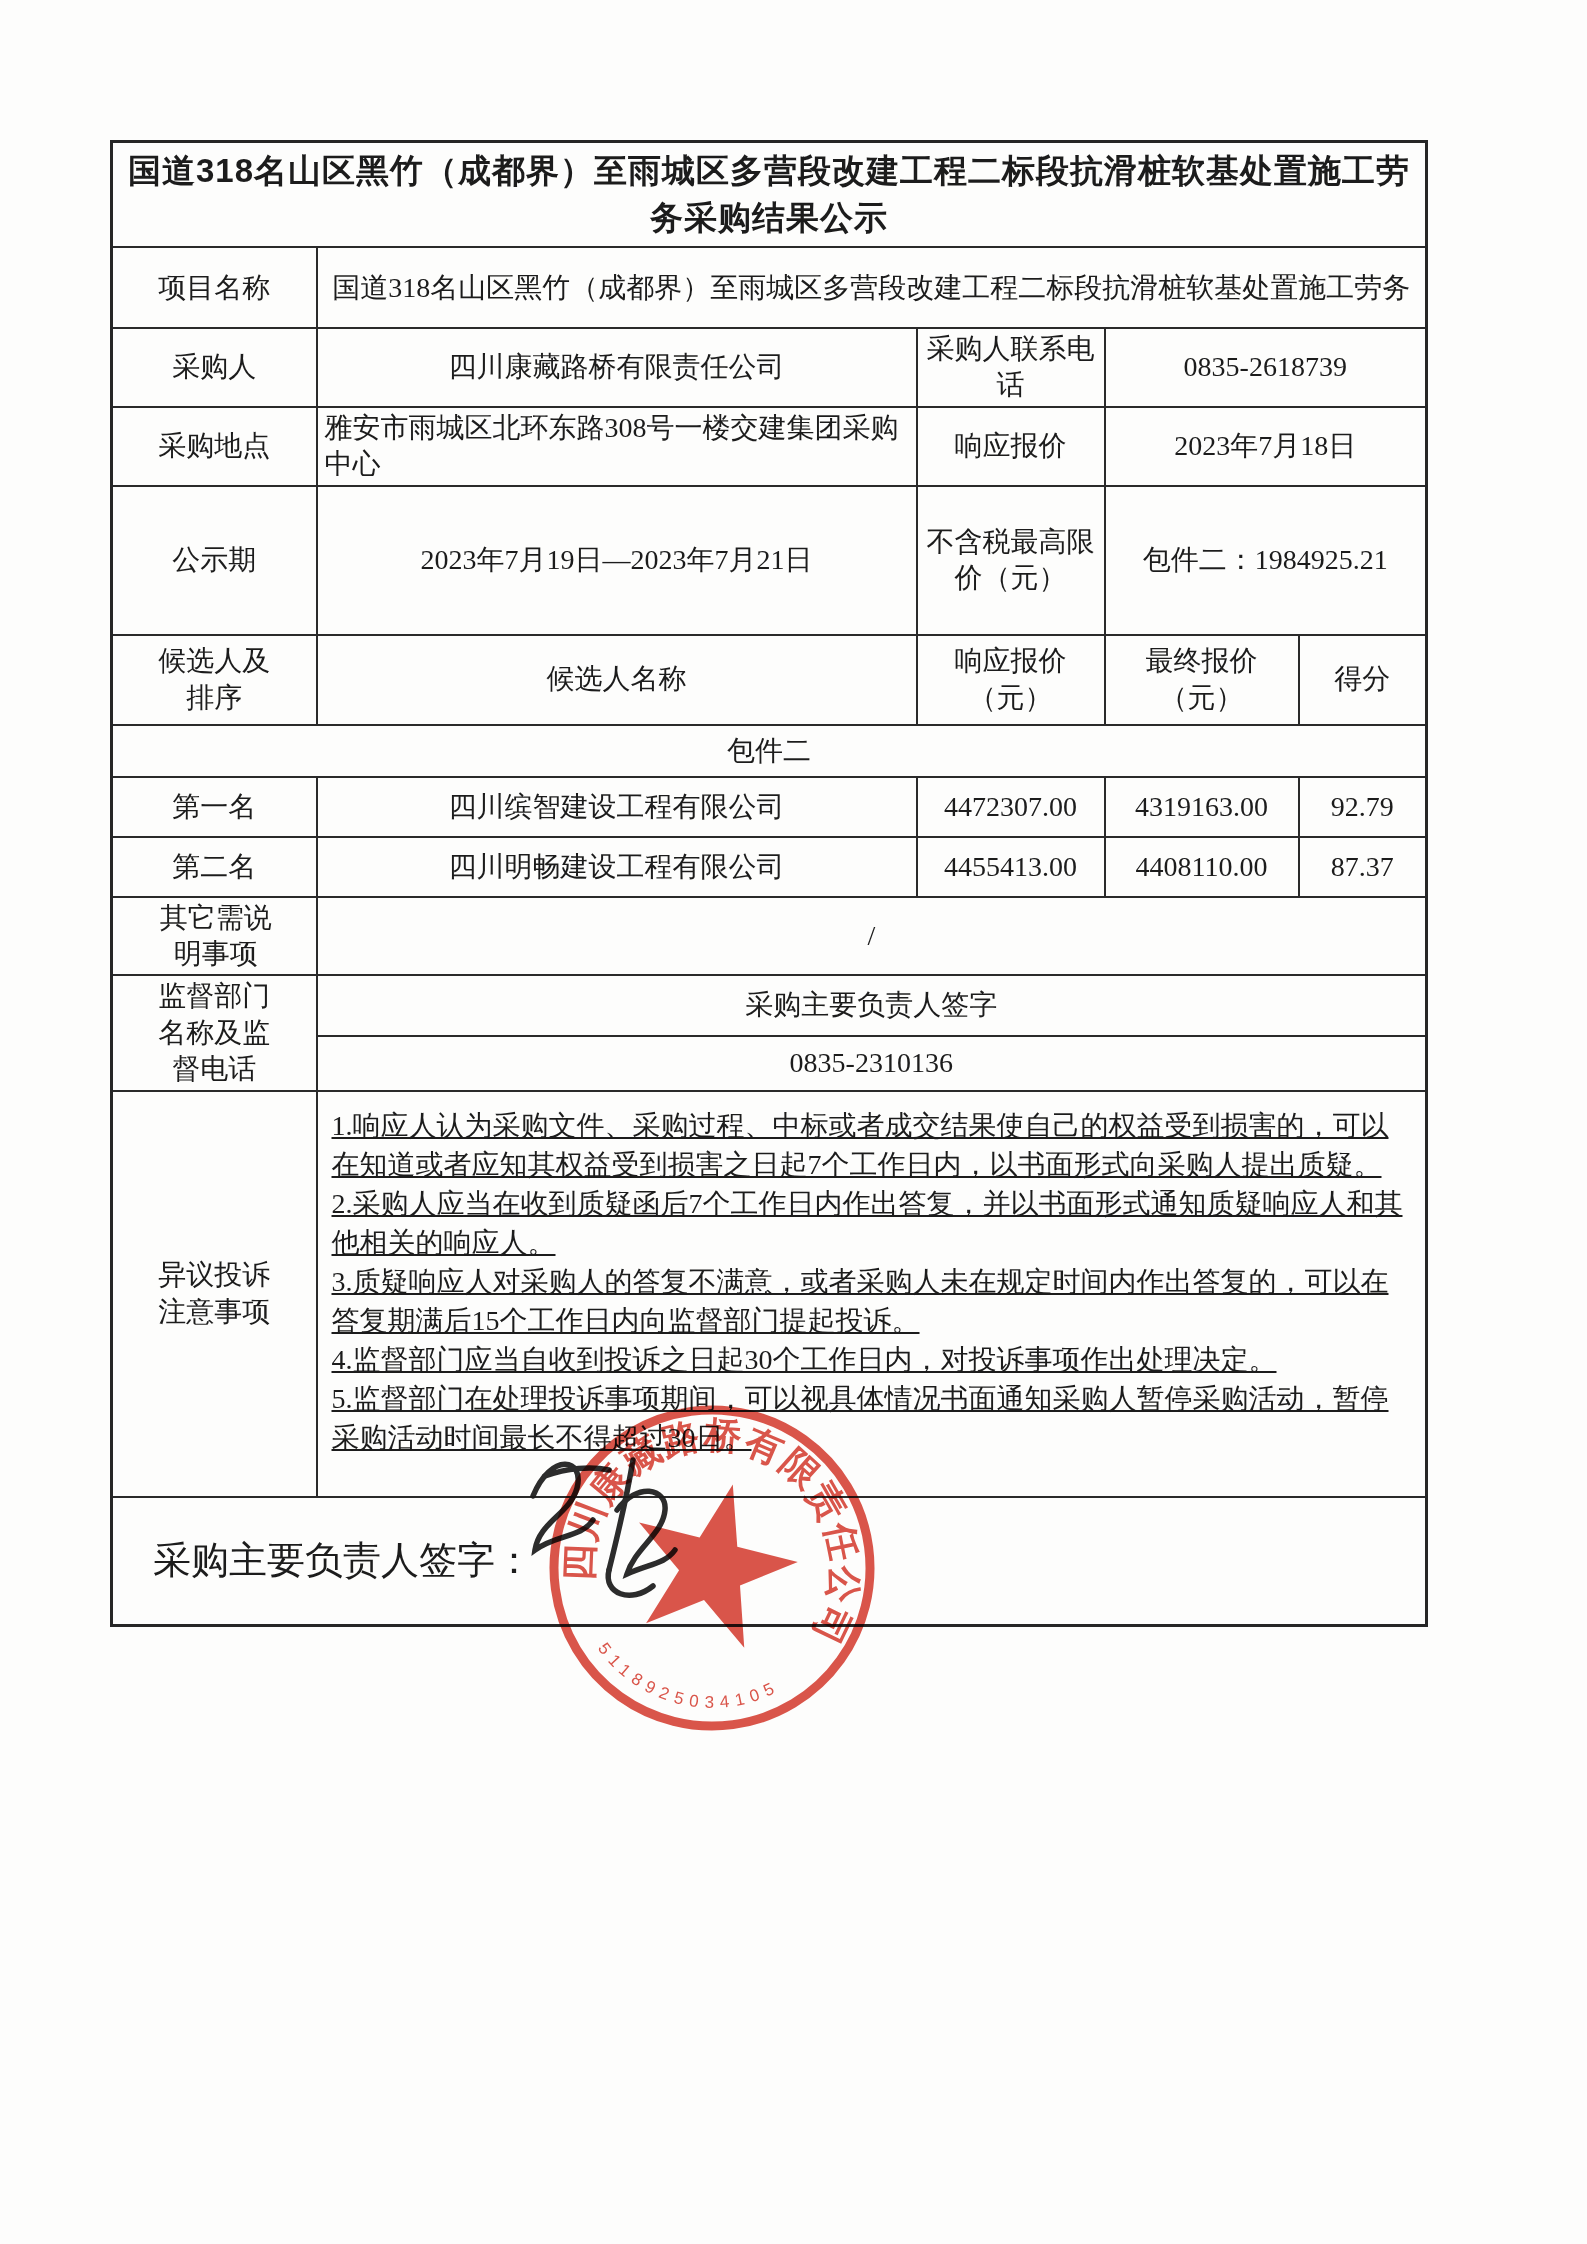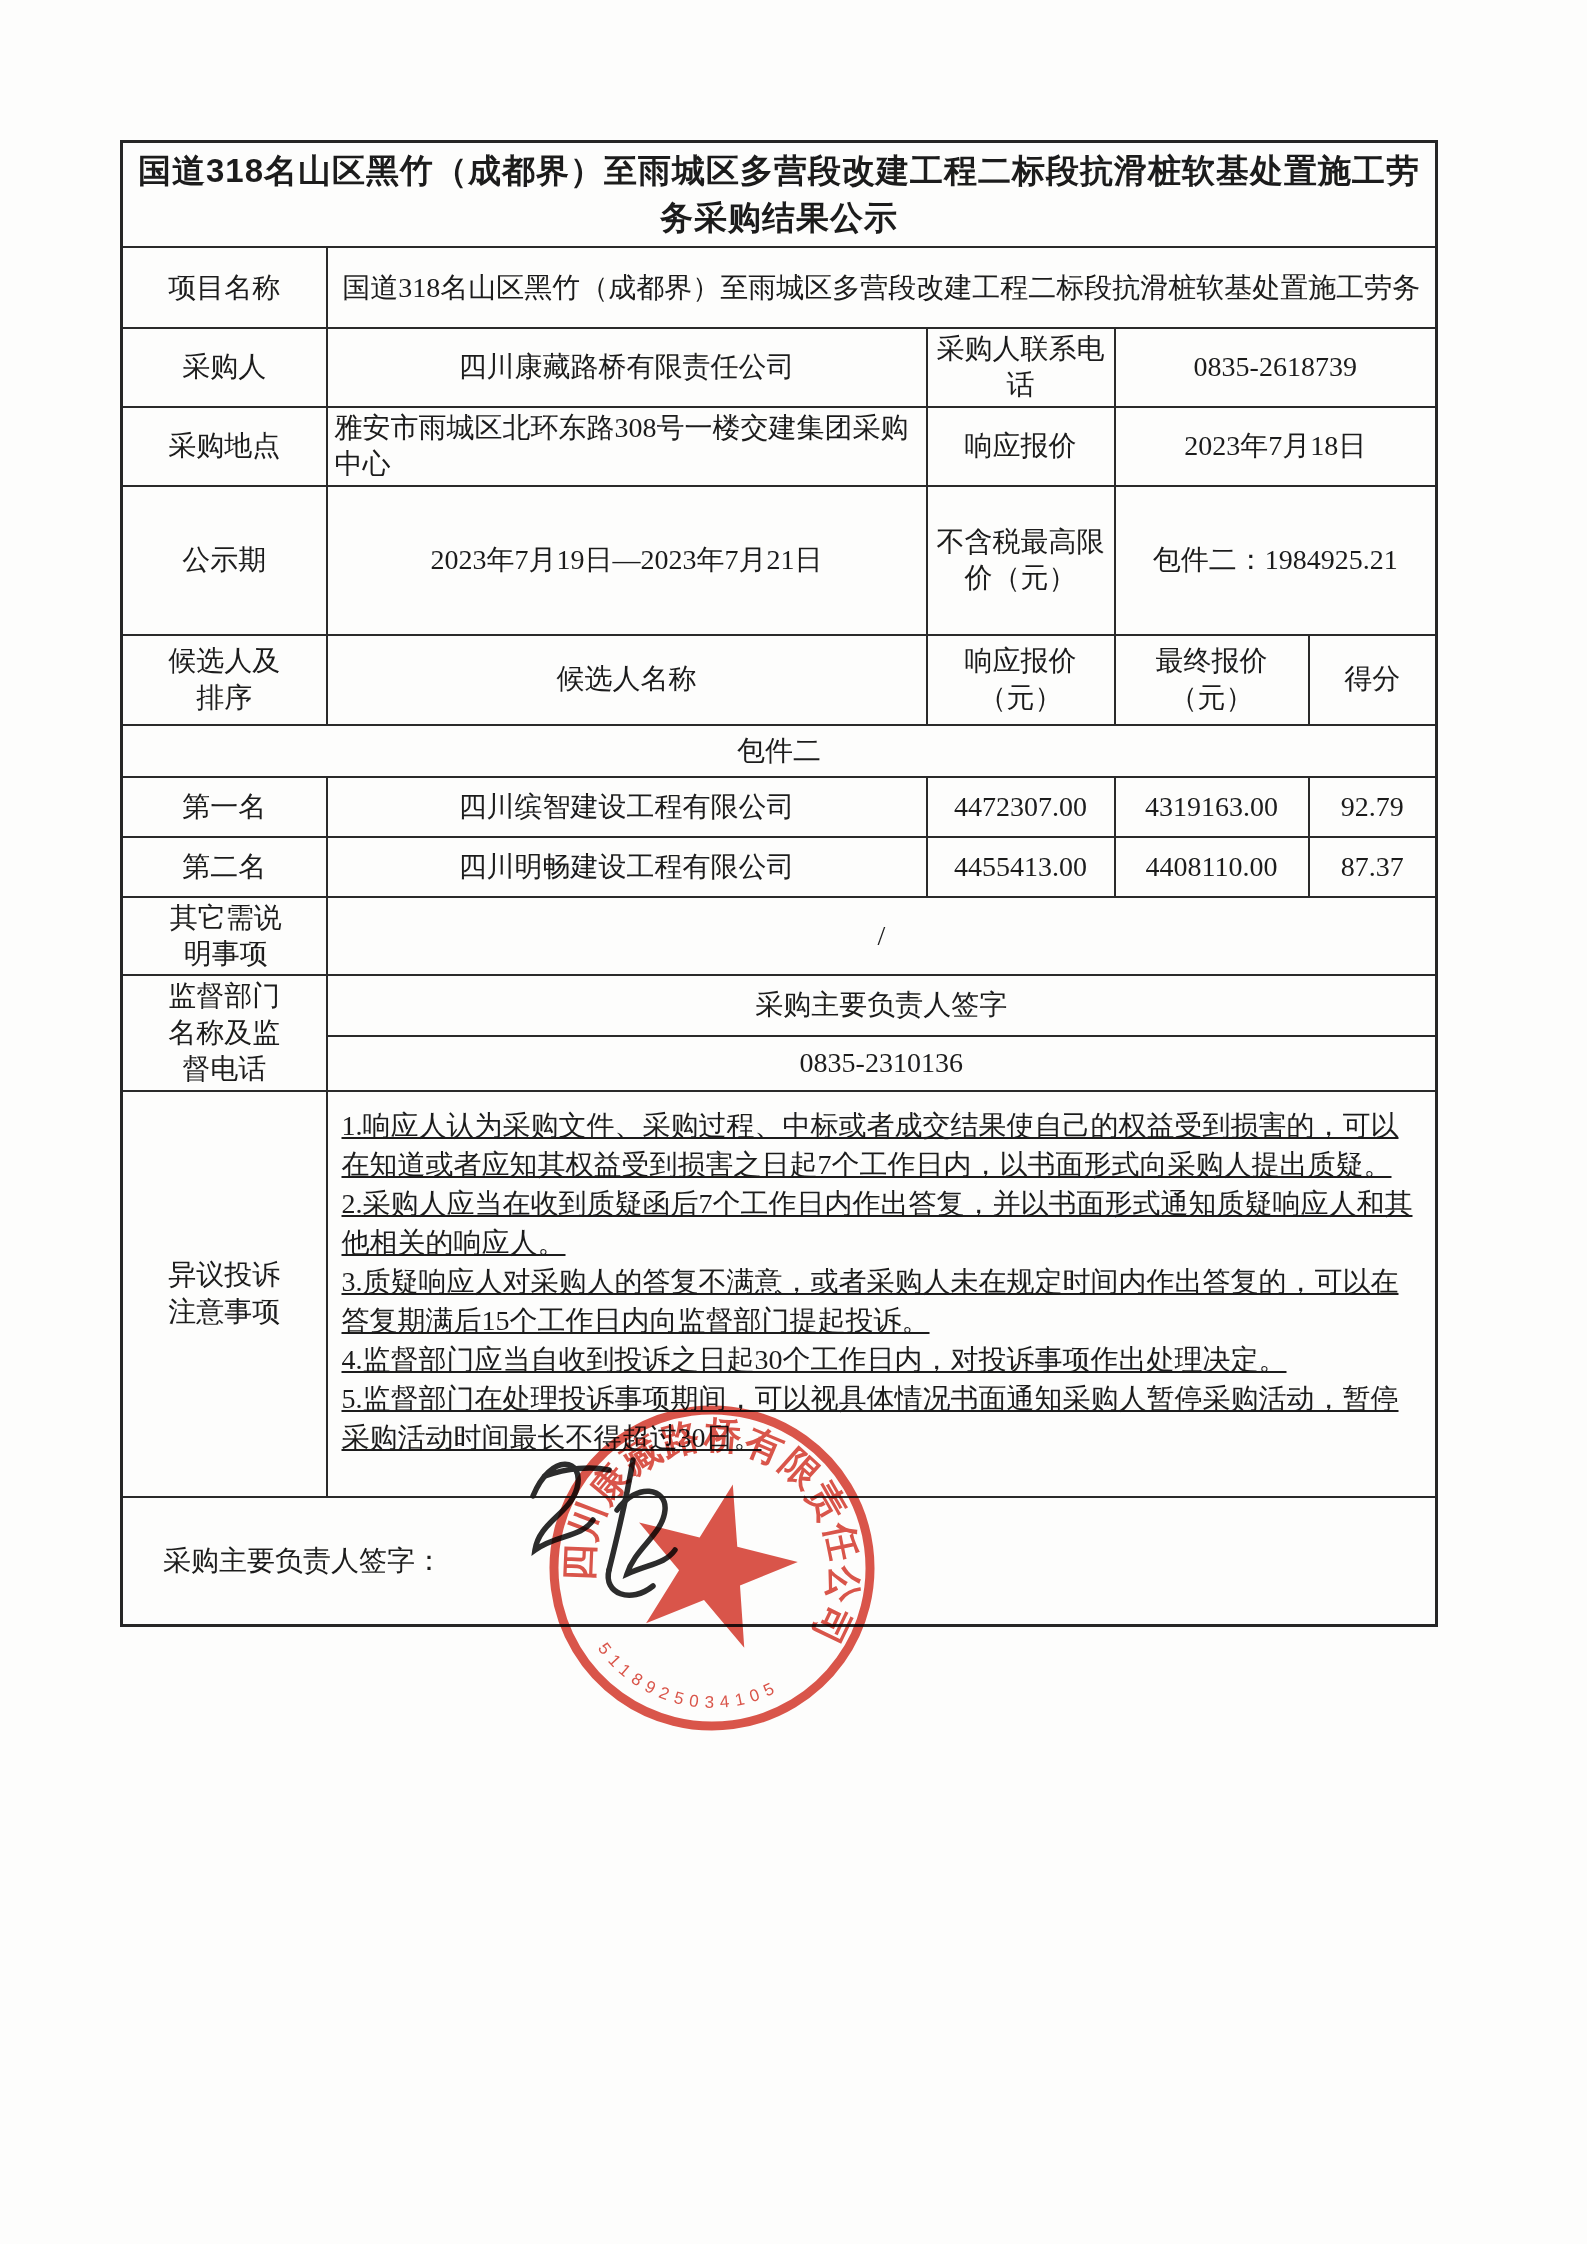--- a/index.html
+++ b/index.html
@@ -7,21 +7,21 @@
     position: relative;
     width: 1587px;
     height: 2244px;
     background: #fdfdfc;
     overflow: hidden;
     font-family: "Liberation Serif", "DejaVu Serif", serif;
     color: #1c1c1c;
   }
   table.doc {
     position: absolute;
-    left: 120px;
+    left: 110px;
     top: 140px;
     width: 1315px;
     border-collapse: collapse;
     table-layout: fixed;
     border: 3px solid #262626;
     font-size: 28px;
     color: #1c1c1c;
   }
   table.doc td {
     border: 2px solid #2a2a2a;
@@ -47,21 +47,21 @@
   .row-cand td { height: 54px; }
   .row-other td { height: 68px; }
   .row-sup1 td { height: 51px; margin-top: 24px; }
   .row-sup2 td { height: 46px; }
   .row-notes td { height: 390px; }
   .row-sign td { height: 122px; }
   .label-narrow { display: inline-block; max-width: 122px; line-height: 1.3; }
   .left-text { text-align: left !important; padding-left: 7px !important; }
   .notes-cell { text-align: left !important; vertical-align: top !important; padding: 14px 10px 0 14px !important; text-decoration: underline; }
   .notes-cell div { line-height: 39px; }
-  .sign-cell { text-align: left !important; vertical-align: middle; padding-left: 40px !important; font-size: 28px; }
+  .sign-cell { text-align: left !important; vertical-align: middle; padding-left: 40px !important; font-size: 38px; }
   .stamp-wrap {
     position: absolute;
     left: 512px;
     top: 1368px;
     width: 400px;
     height: 400px;
     mix-blend-mode: multiply;
     opacity: 0.85;
     pointer-events: none;
   }

